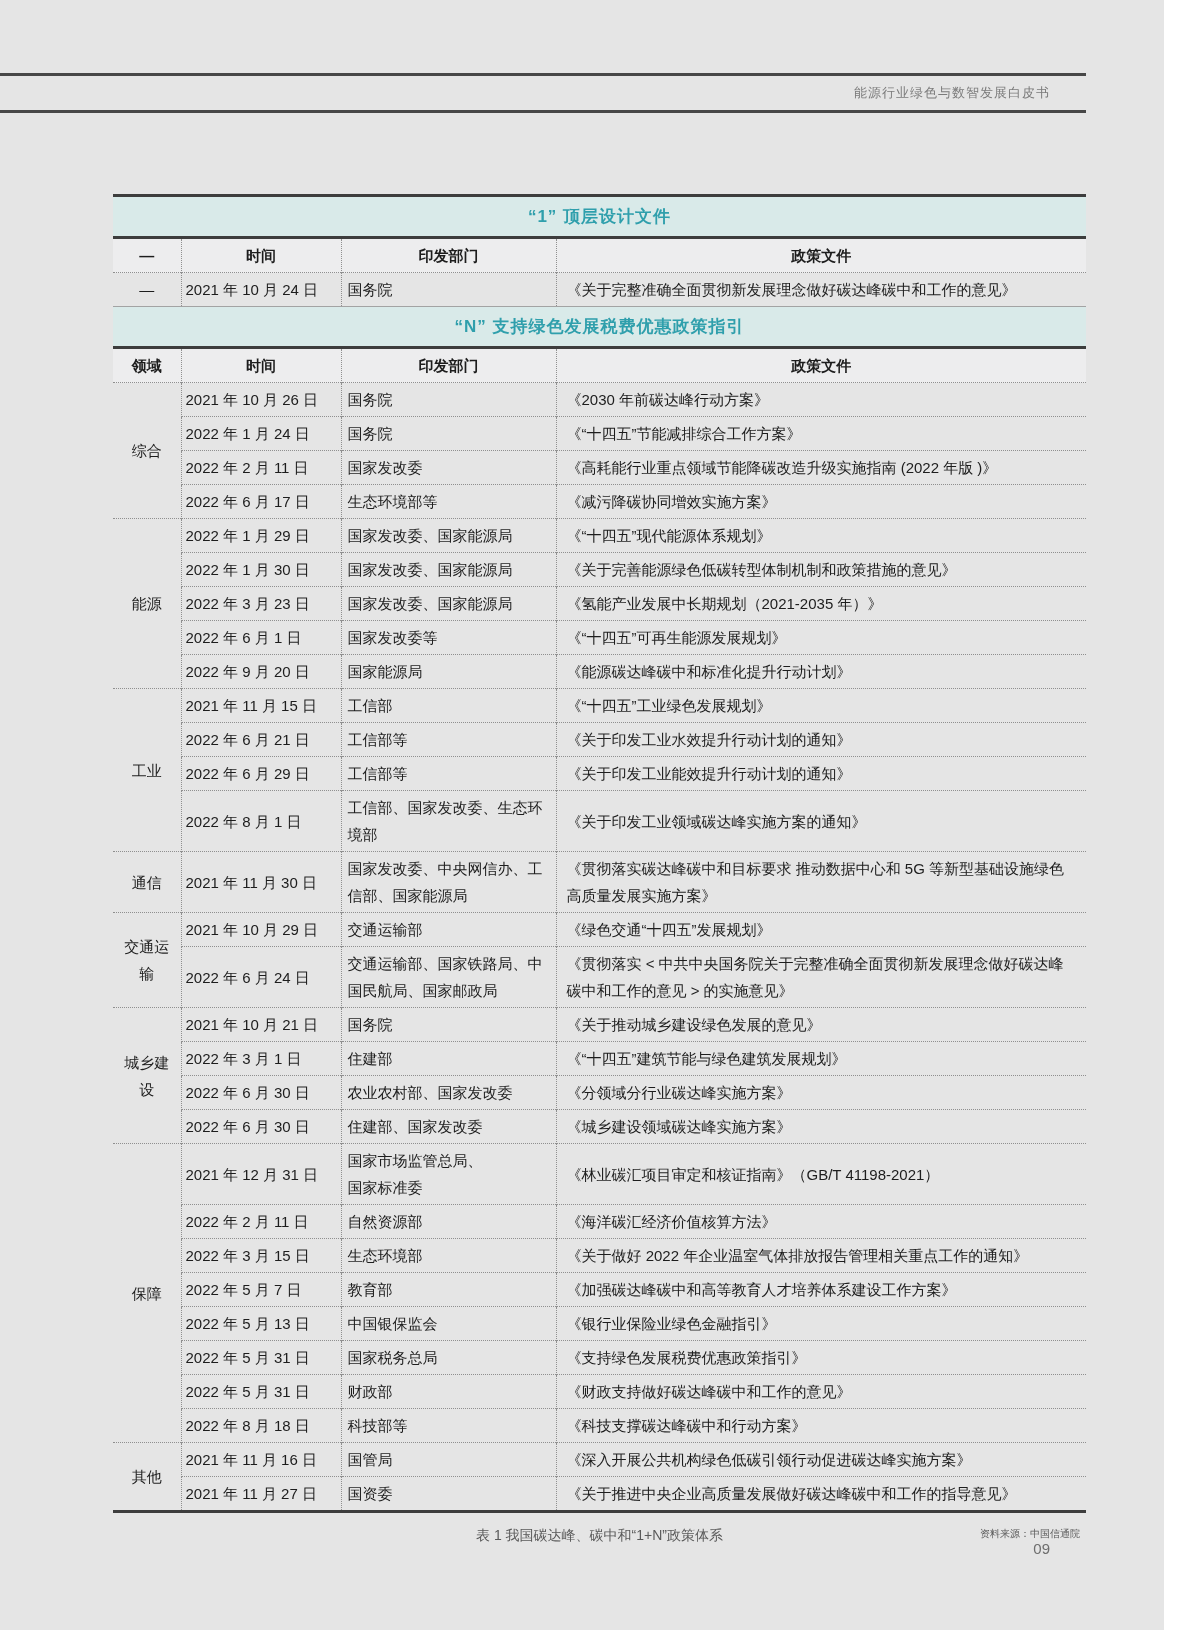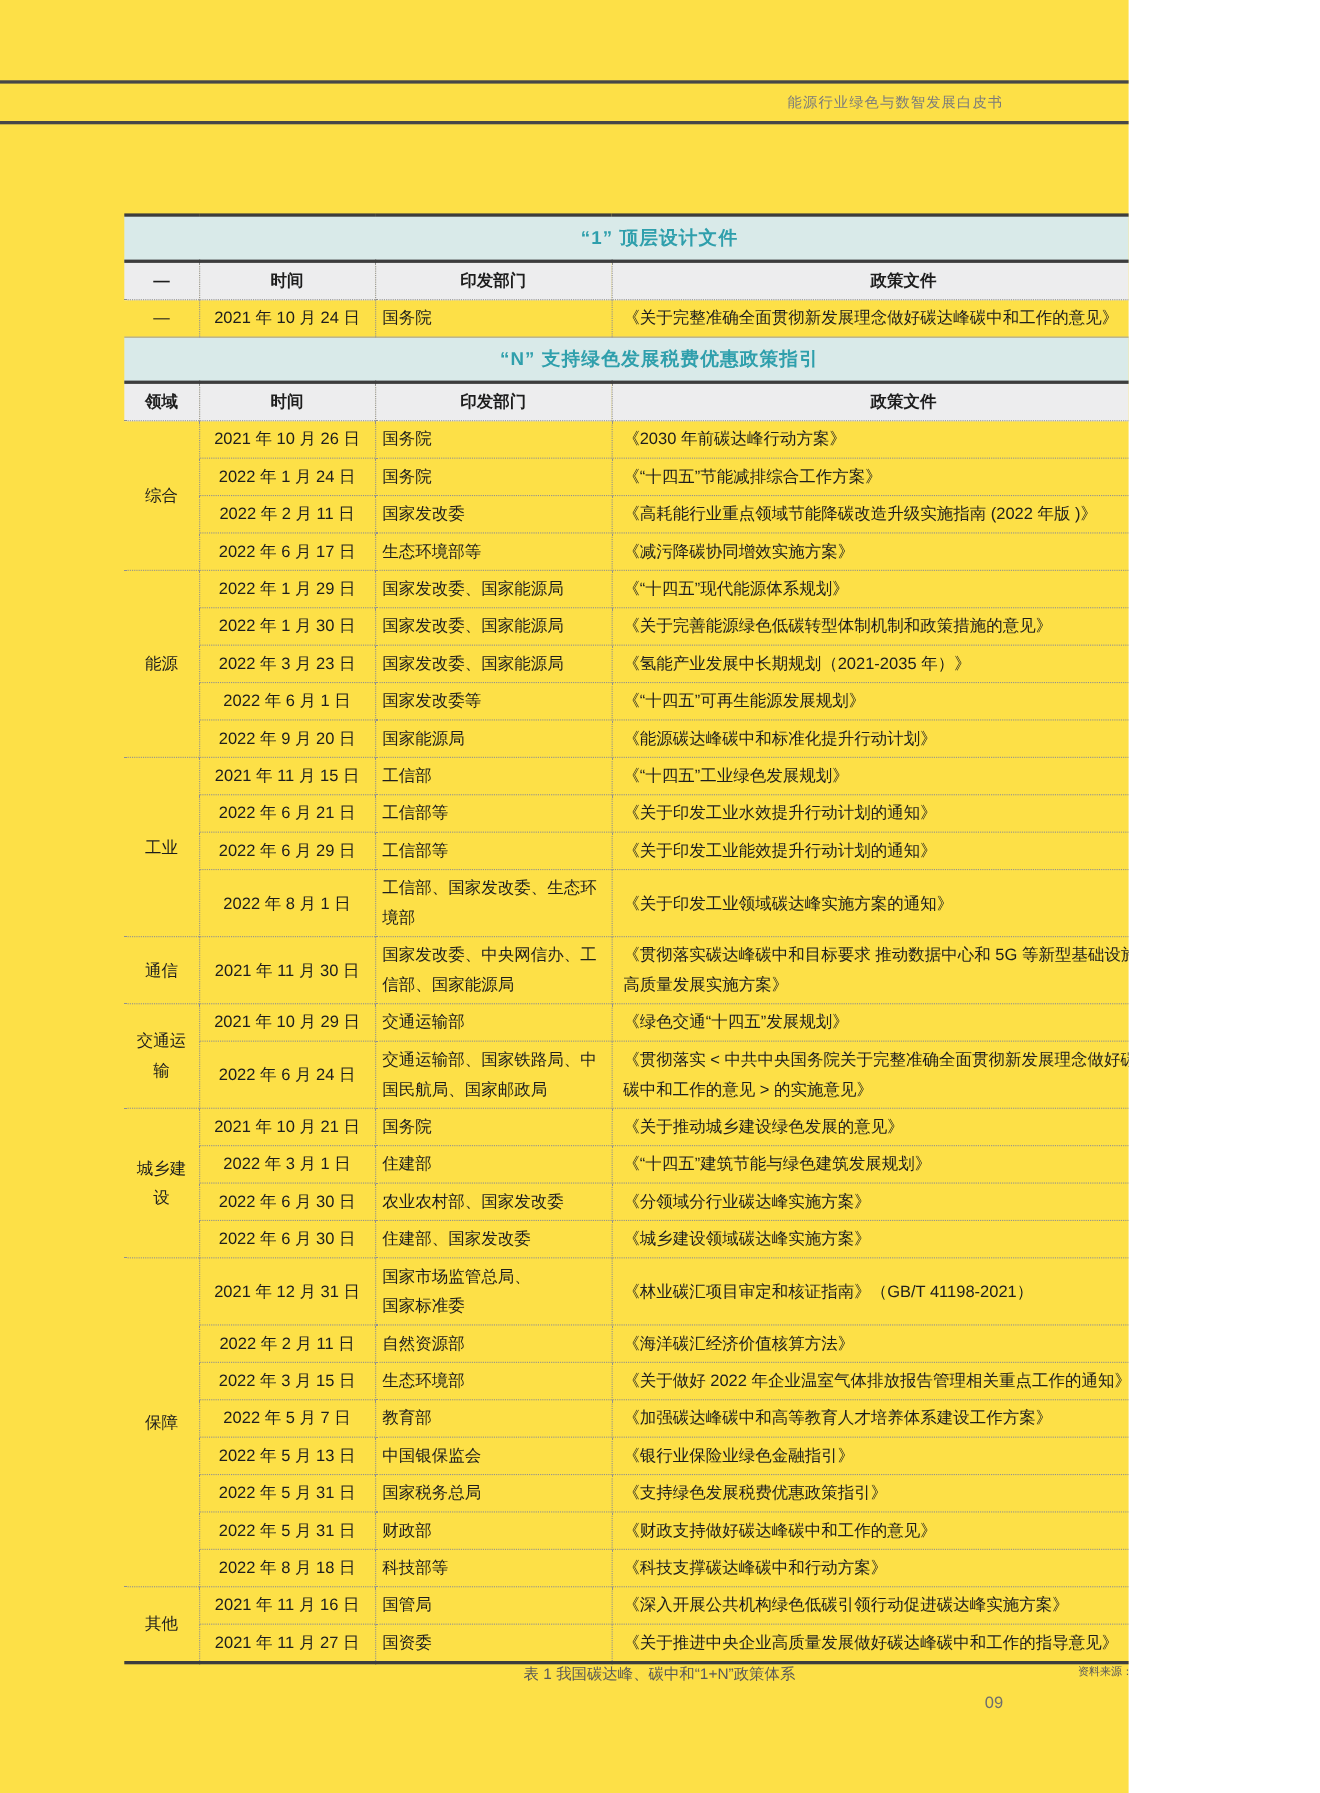--- a/index.html
+++ b/index.html
@@ -1,20 +1,20 @@
 <!DOCTYPE html>
 <html><head>
 <meta charset="utf-8">
 <style>
   * { margin:0; padding:0; box-sizing:border-box; }
   html,body { background:#ffffff; }
   .page {
     position:relative;
-    width:1026px; height:1630px;
-    background:#fde047;
+    width:1164px; height:1630px;
+    background:#e5e5e5;
     font-family:"Liberation Sans", sans-serif;
     color:#1d1d1d;
     overflow:hidden;
   }
   .rule { position:absolute; left:0; width:1086px; height:3px; background:#474747; }
   .rule-top { top:73px; }
   .rule-mid { top:110px; }
   .header-title {
     position:absolute; top:84px; right:114px;
     font-size:13px; color:#7b7b7b; letter-spacing:1px;
@@ -36,25 +36,25 @@
   }
   .ptable .section-title {
     background:#d9eae9; color:#2f9fac; font-weight:bold;
     font-size:17px; text-align:center; padding:6px 0;
     border-top:1px solid #a3a3a3; border-bottom:3px solid #3d3d3d;
     letter-spacing:1px;
   }
   .ptable .date-cell, .ptable .dept-cell, .ptable .doc-cell,
   .ptable th + th { border-left:1px dotted #8f8f8f; }
   .ptable .field-cell { text-align:center; }
-  .ptable .date-cell { text-align:center; white-space:nowrap; padding:3px 4px; }
+  .ptable .date-cell { white-space:nowrap; padding:3px 4px; }
   .ptable .dept-cell { white-space:pre-line; padding:3px 6px; }
   .ptable .doc-cell  { padding:3px 10px; }
 
-  .caption-row { position:relative; width:100%; height:20px; }
+  .caption-row { position:relative; width:100%; margin-top:14px; height:20px; }
   .caption { display:block; text-align:center; font-size:14px; color:#595959; }
   .source  { position:absolute; right:6px; top:0; font-size:10px; color:#595959; }
   .page-number { position:absolute; top:1540px; right:114px; font-size:15px; color:#6e6e6e;text-align:right; }
 </style>
 </head>
 <body>
 
 <div class="page">
   <div class="rule rule-top"></div>
   <div class="header-title">能源行业绿色与数智发展白皮书</div>

